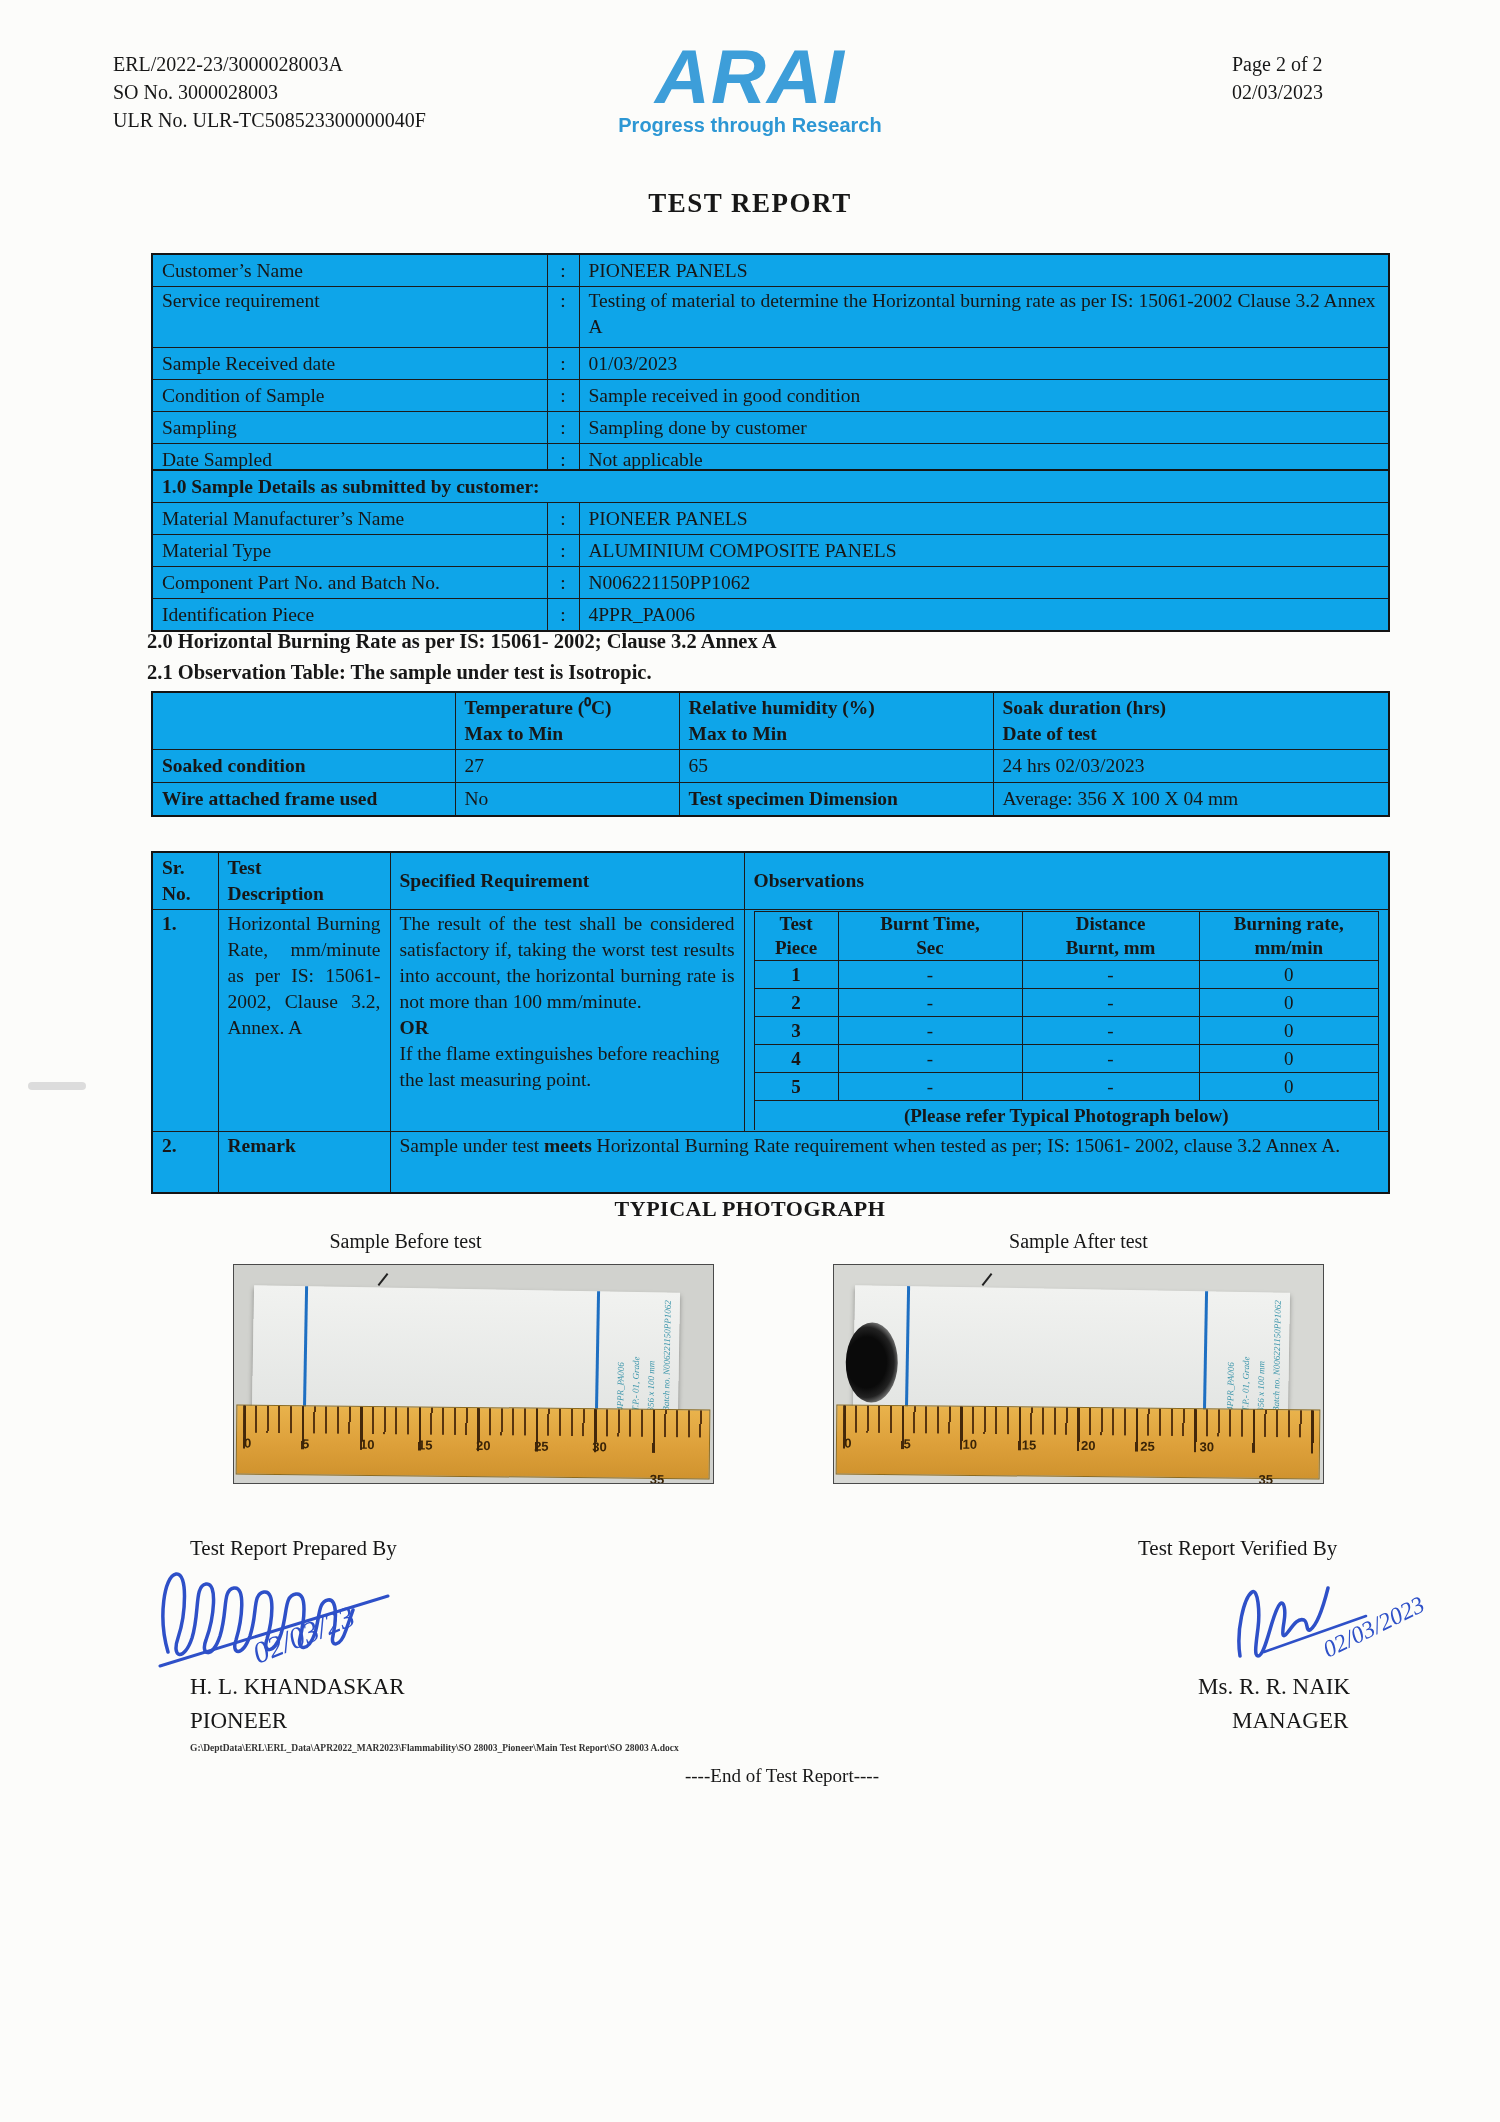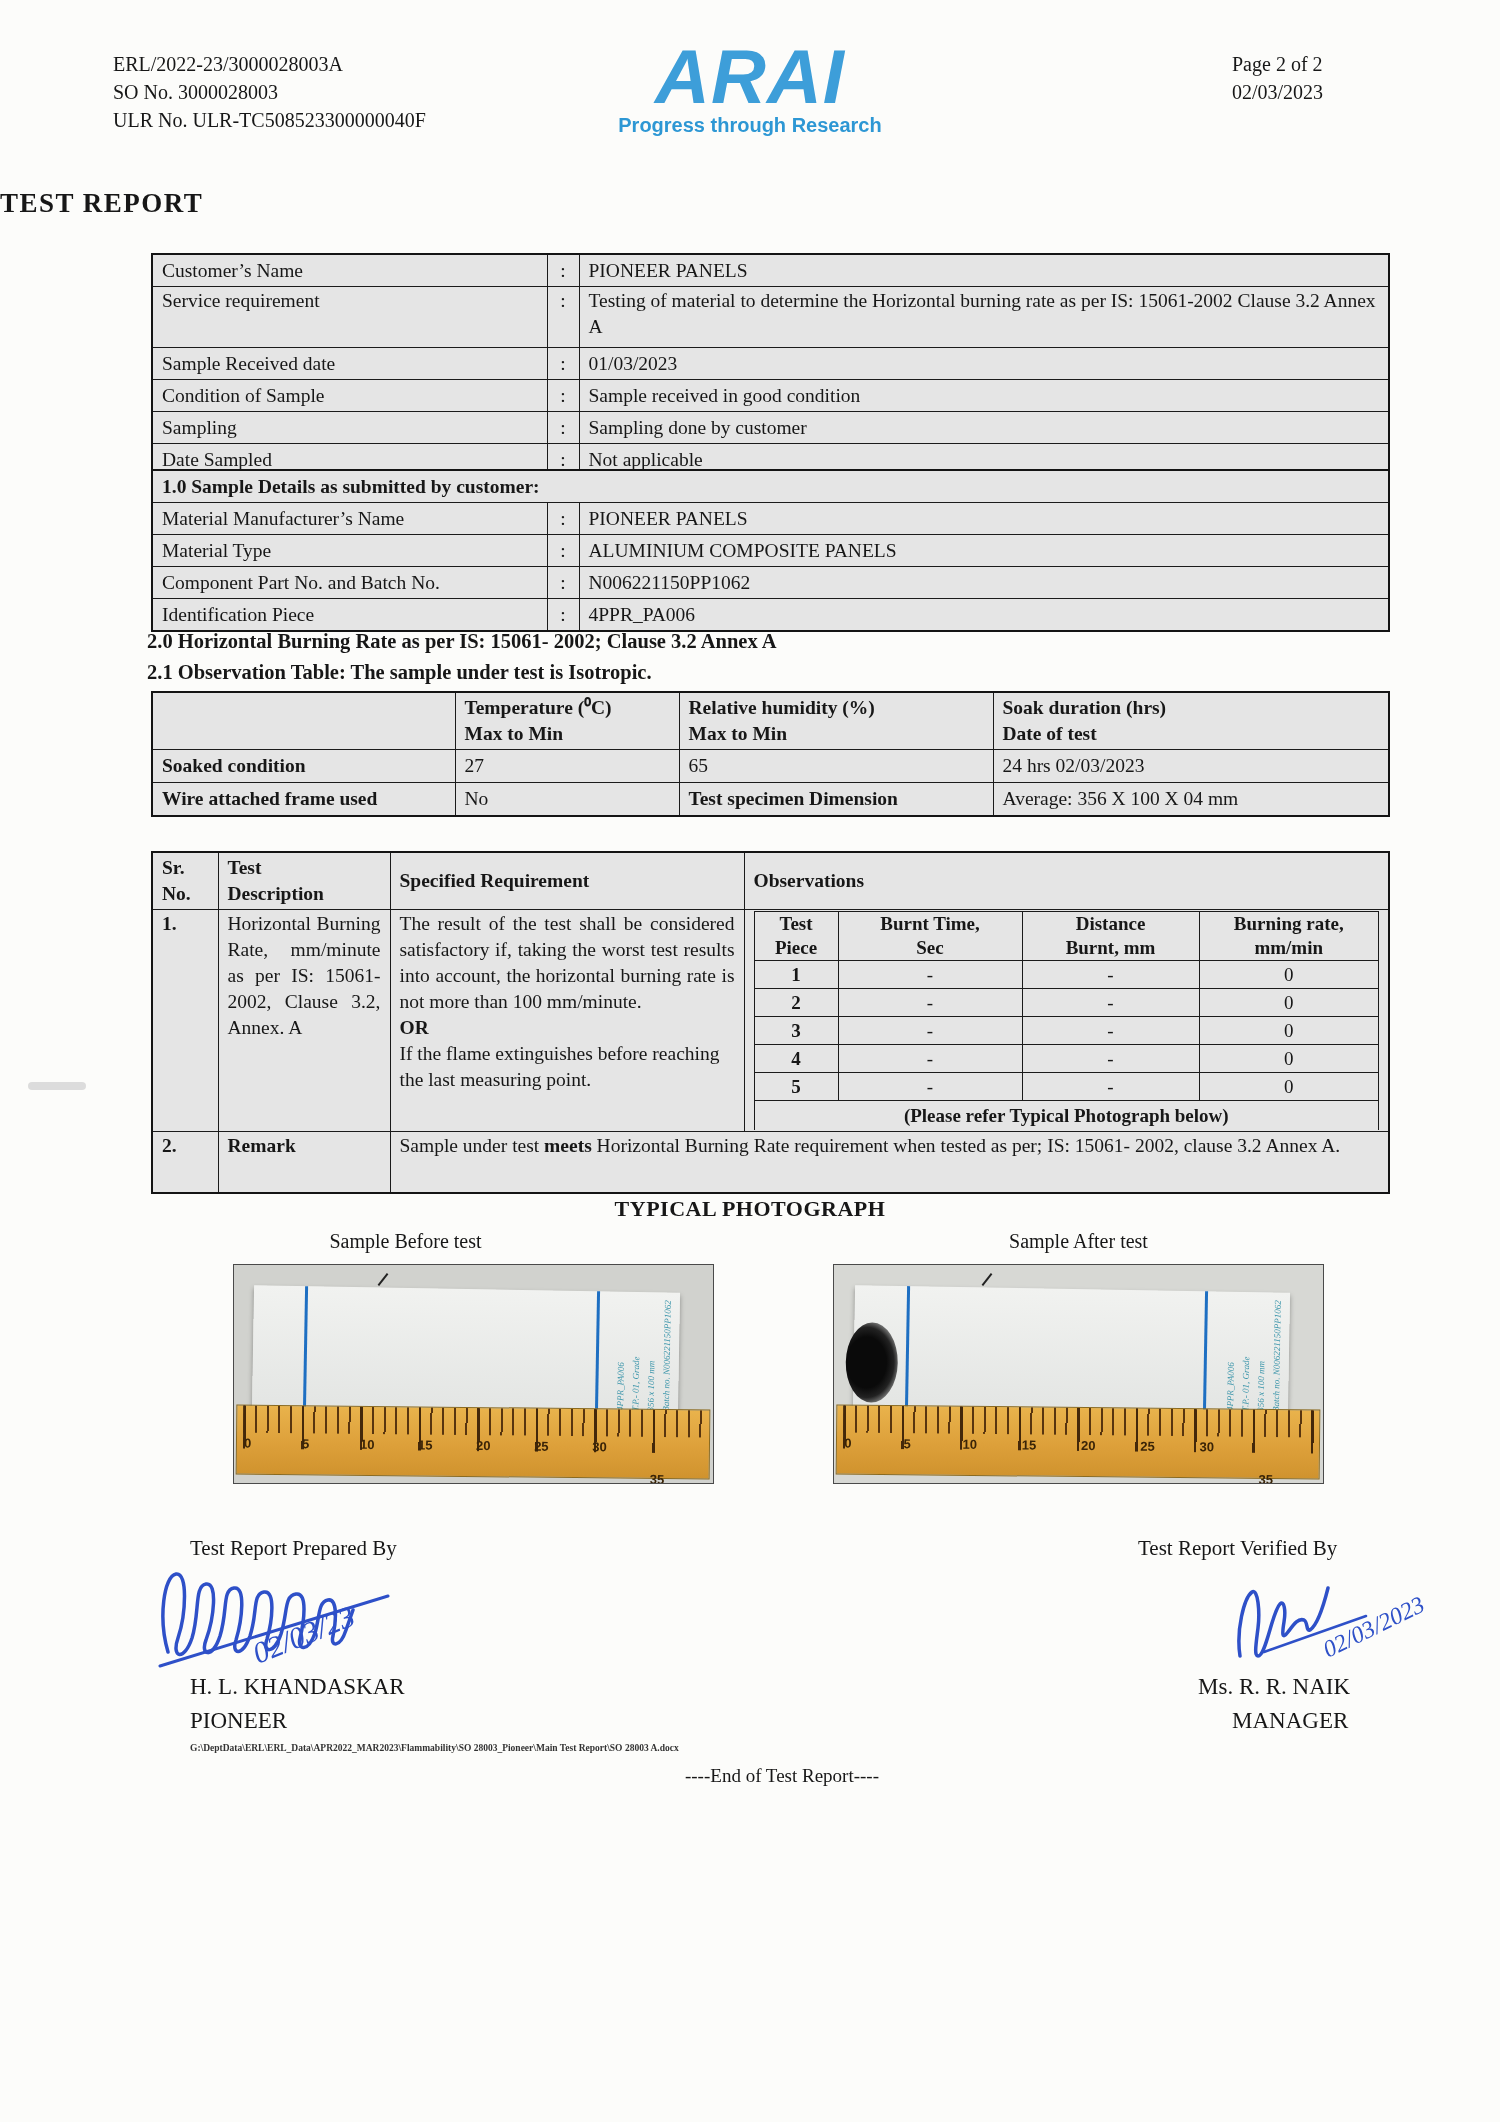--- a/index.html
+++ b/index.html
@@ -16,25 +16,25 @@
   #page-block{top:50px;left:1232px;font-size:20px;line-height:28px;}
   #logo-block{top:38px;left:0;width:100%;text-align:center;}
   #logo-text{
     font-family:"Liberation Sans",sans-serif;font-style:italic;font-weight:bold;
     font-size:76px;line-height:78px;color:#3d9ed9;letter-spacing:1px;
   }
   #logo-tagline{
     font-family:"Liberation Sans",sans-serif;font-weight:bold;
     font-size:20px;color:#2d97d4;margin-top:-2px;
   }
-  #doc-title{top:188px;left:0;width:100%;text-align:left;
+  #doc-title{top:188px;left:0;width:100%;text-align:center;
     font-size:27px;font-weight:bold;letter-spacing:1.5px;}
 
   
-  table.doc{border-collapse:collapse;position:absolute;table-layout:fixed;background:#e5e5e5;}
+  table.doc{border-collapse:collapse;position:absolute;table-layout:fixed;background:#0ea5e9;}
   table.doc td{border:1.7px solid #1b1b1b;font-size:19.5px;line-height:26px;
     padding:1px 9px;vertical-align:middle;overflow:hidden;}
   table.doc{border:2.5px solid #141414;}
   .b{font-weight:bold;}
   .ctr{text-align:left;}
   .top{vertical-align:top !important;}
   .just{text-align:justify;}
   .pre{white-space:pre-line;}
   td.colon{text-align:center;padding:1px 2px;}
 

